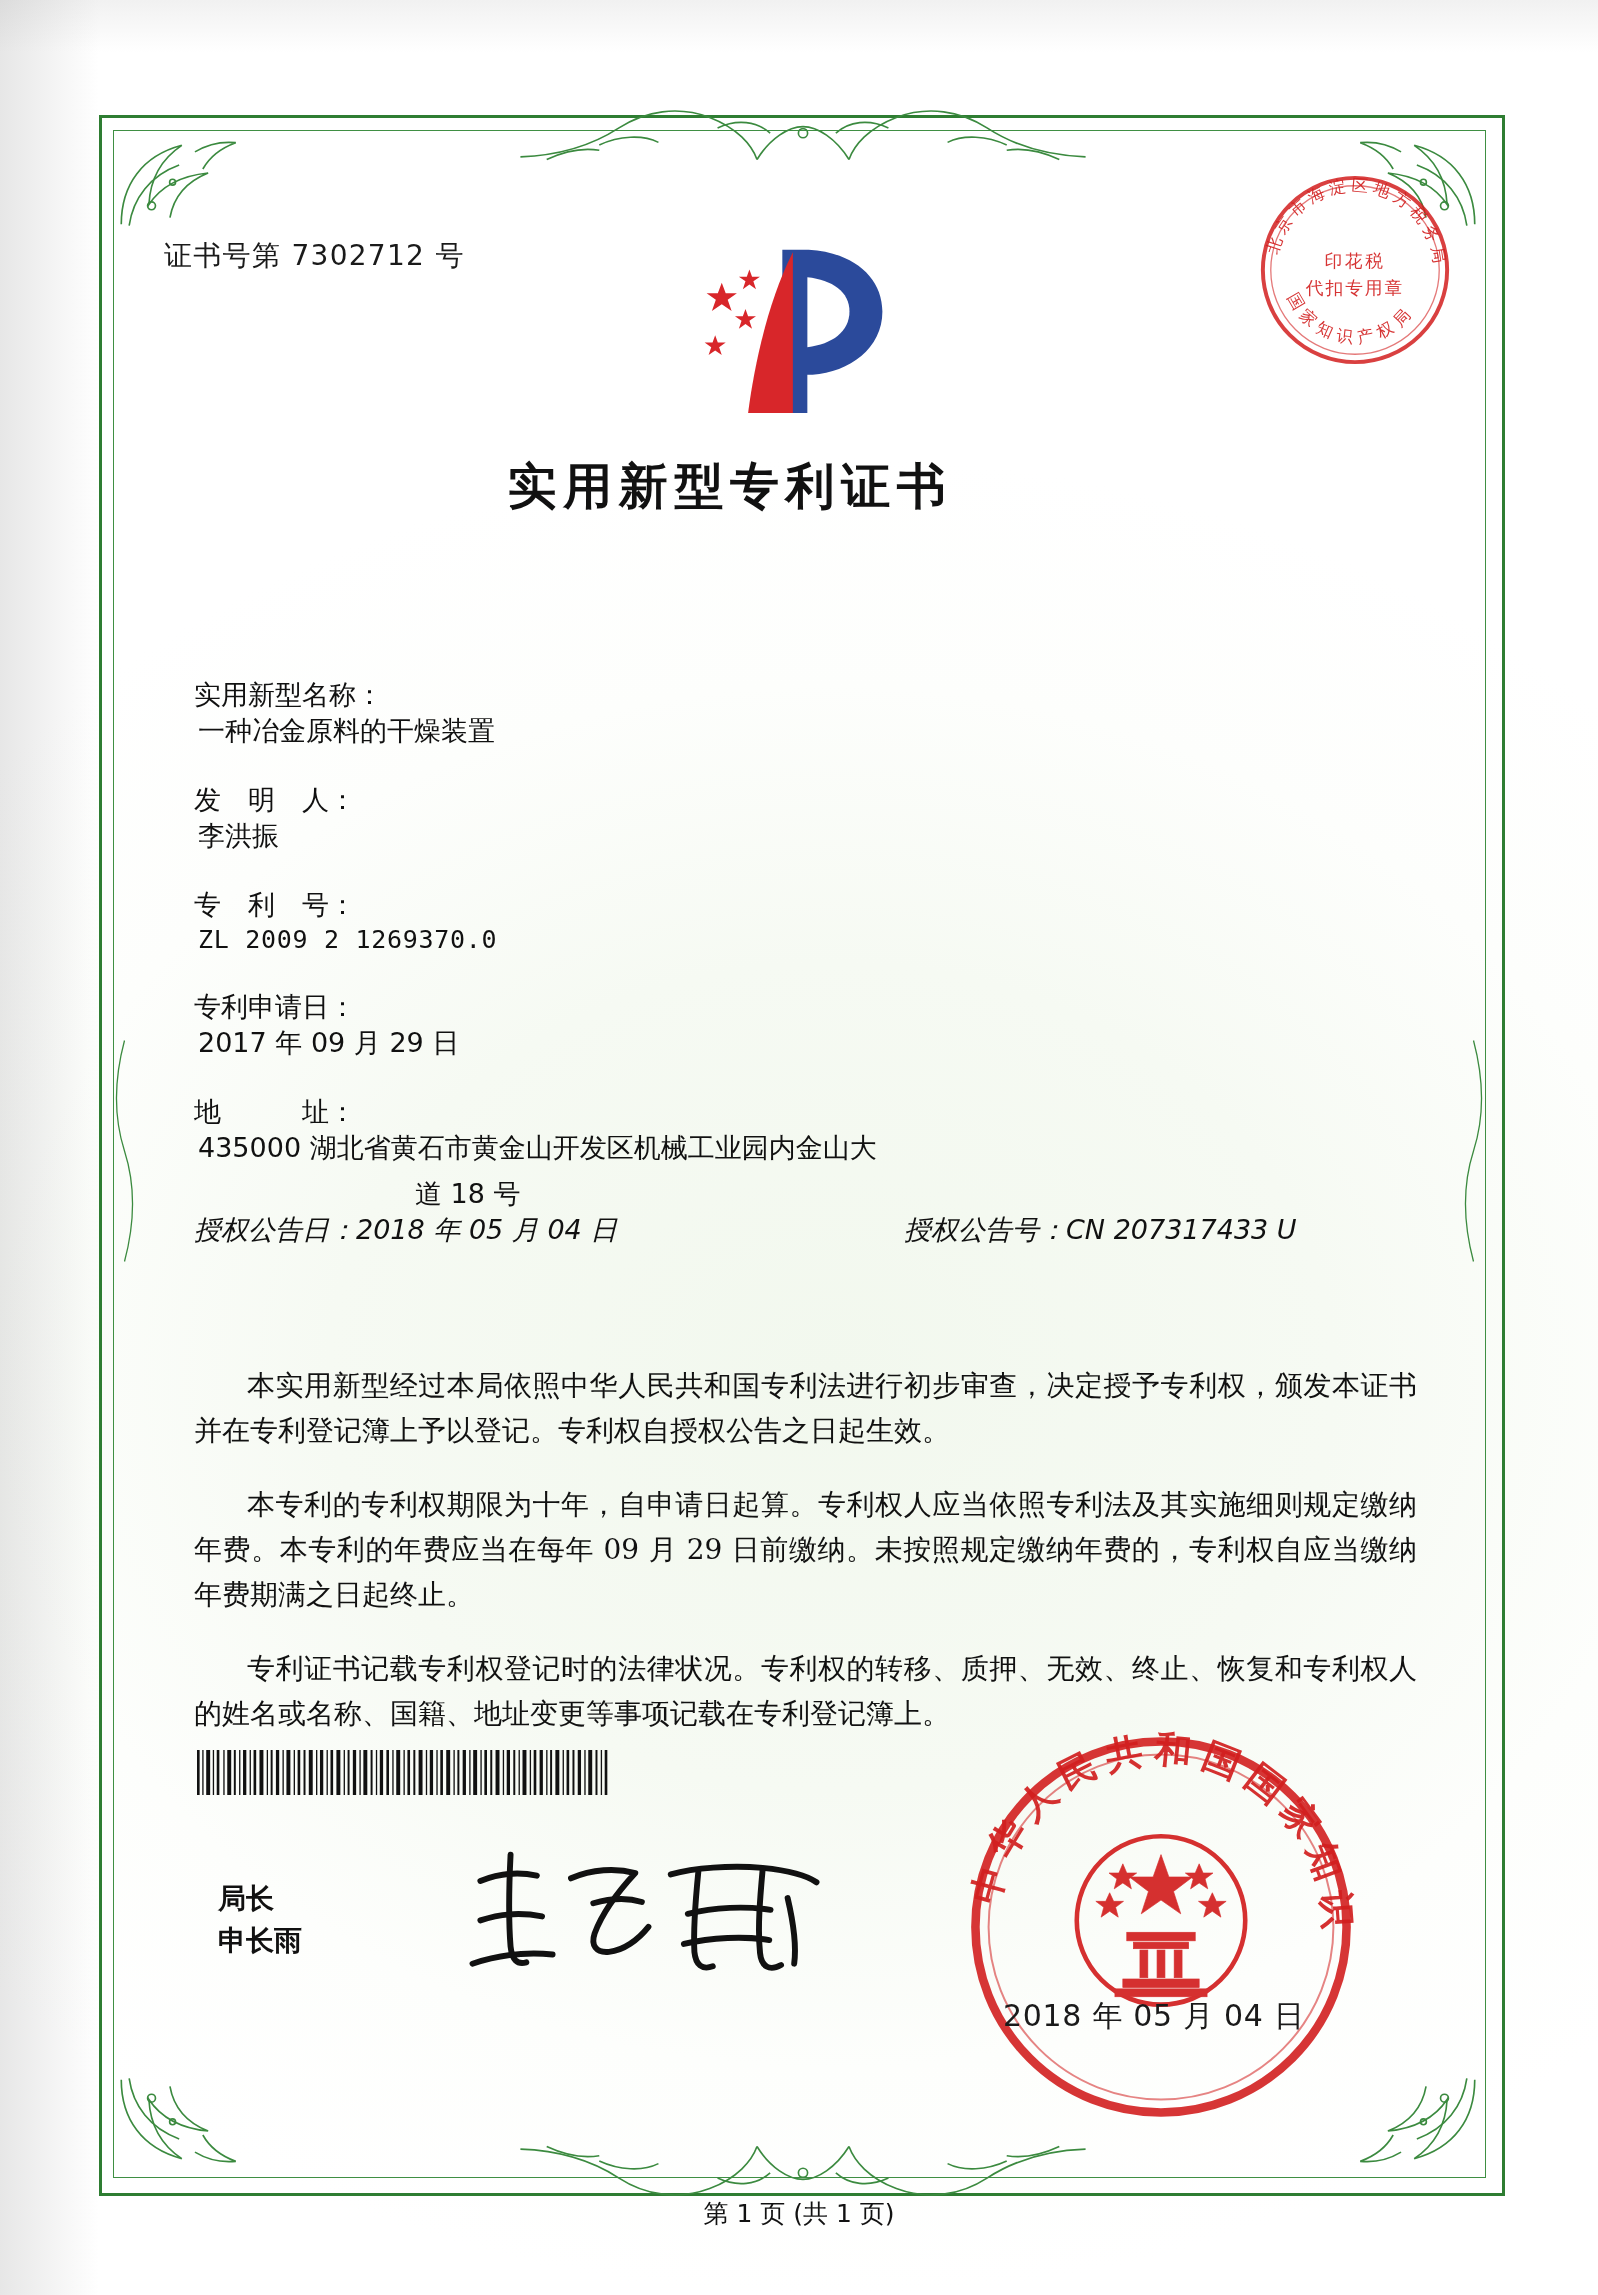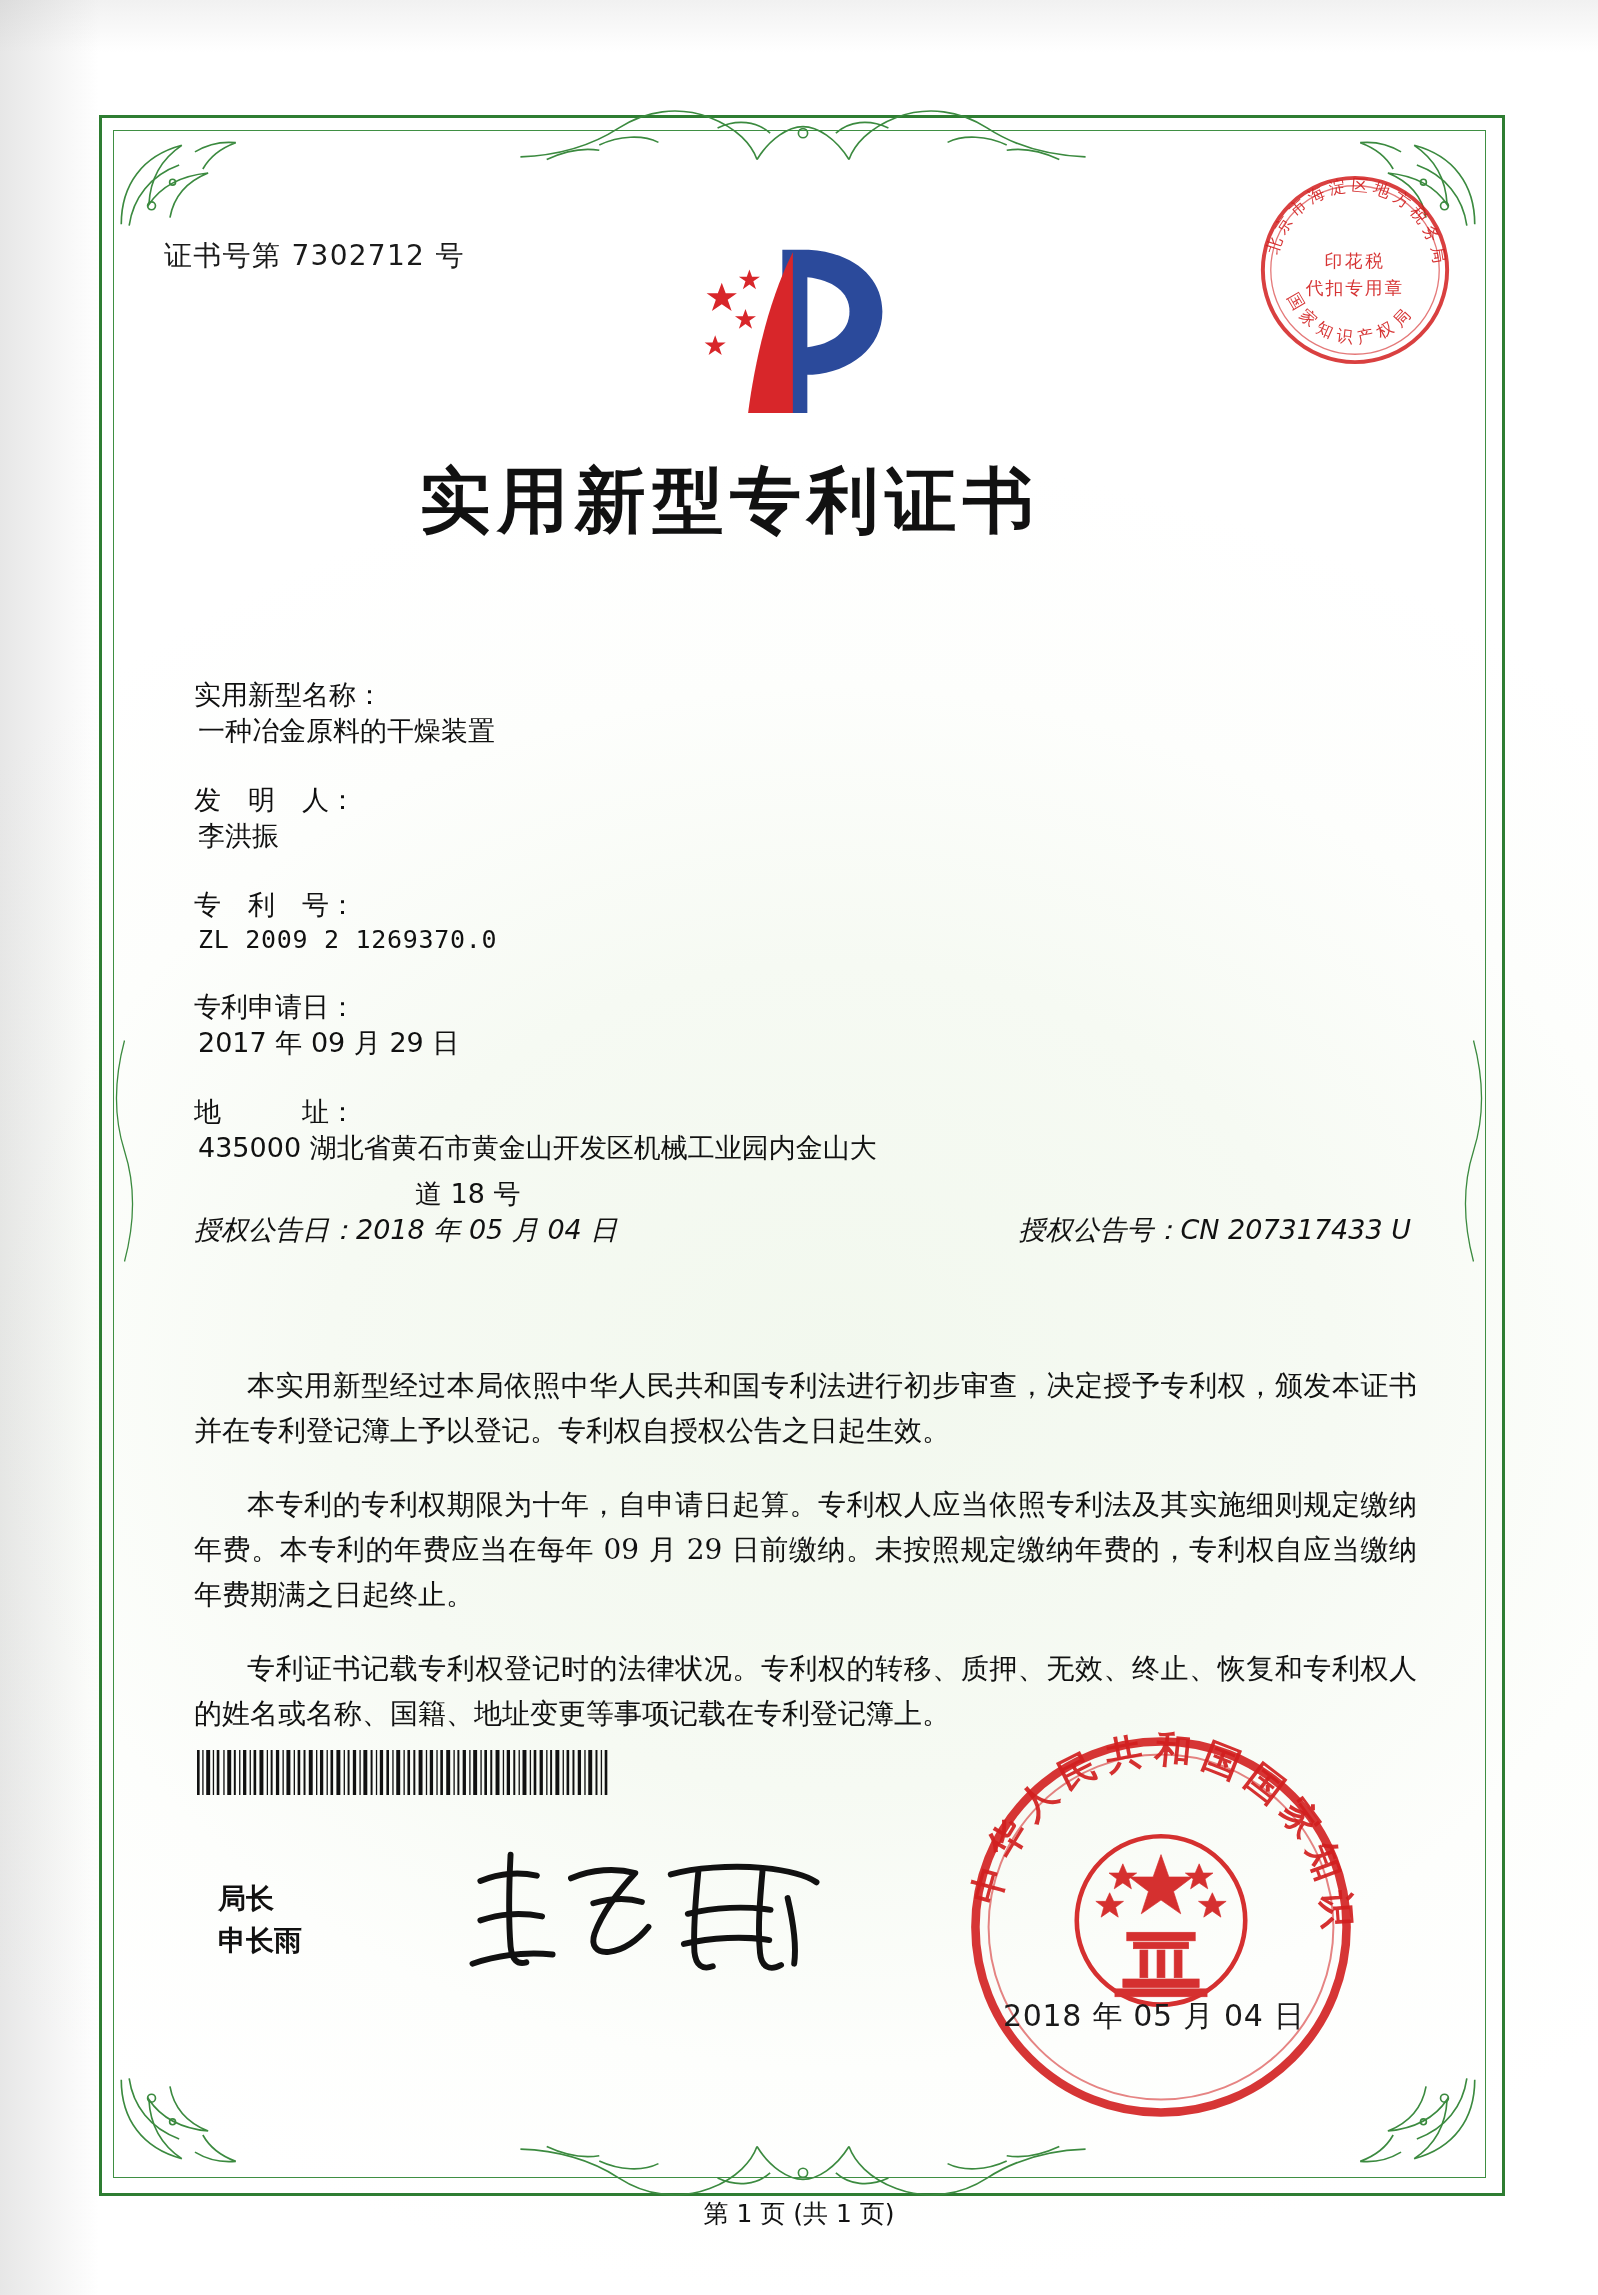--- a/index.html
+++ b/index.html
@@ -133,21 +133,21 @@
 
   
   .main-title {
     position: absolute;
     left: 0;
     top: 454px;
     width: 1460px;
     text-align: center;
     font-family: "DejaVu Sans", "Liberation Sans", sans-serif;
     font-weight: bold;
-    font-size: 71px;
+    font-size: 49px;
     letter-spacing: 6.6px;
     color: #111;
   }
 
   
   .fields {
     position: absolute;
     left: 194px;
     top: 677px;
     width: 1217px;
@@ -182,21 +182,21 @@
   }
 
   .dual-row {
     display: flex;
     align-items: baseline;
     margin-bottom: 26px;
     font-size: 27px;
     font-style: italic;
   }
   .dual-row .left-part { flex: 0 0 710px; }
-  .dual-row .right-part { flex: 1 1 auto; text-align: right; }
+  .dual-row .right-part { flex: 1 1 auto; }
 
   
   .paras {
     position: absolute;
     left: 194px;
     top: 1335px;
     width: 1223px;
     font-family: "DejaVu Serif", "Liberation Serif", serif;
     font-size: 28px;
     line-height: 1.62;

